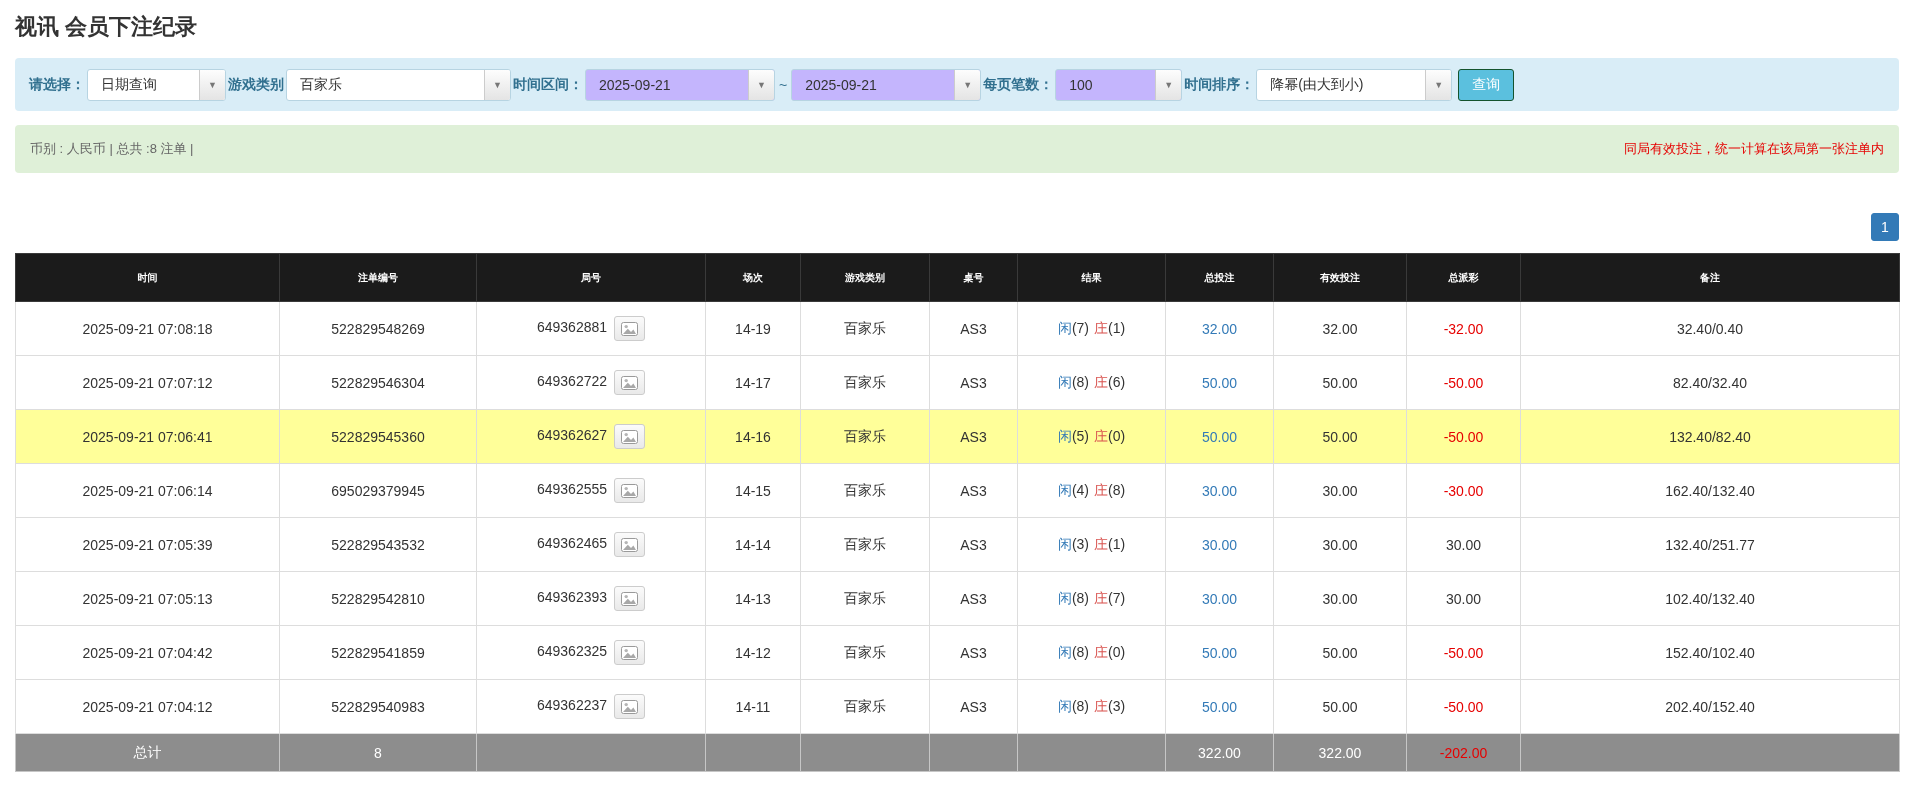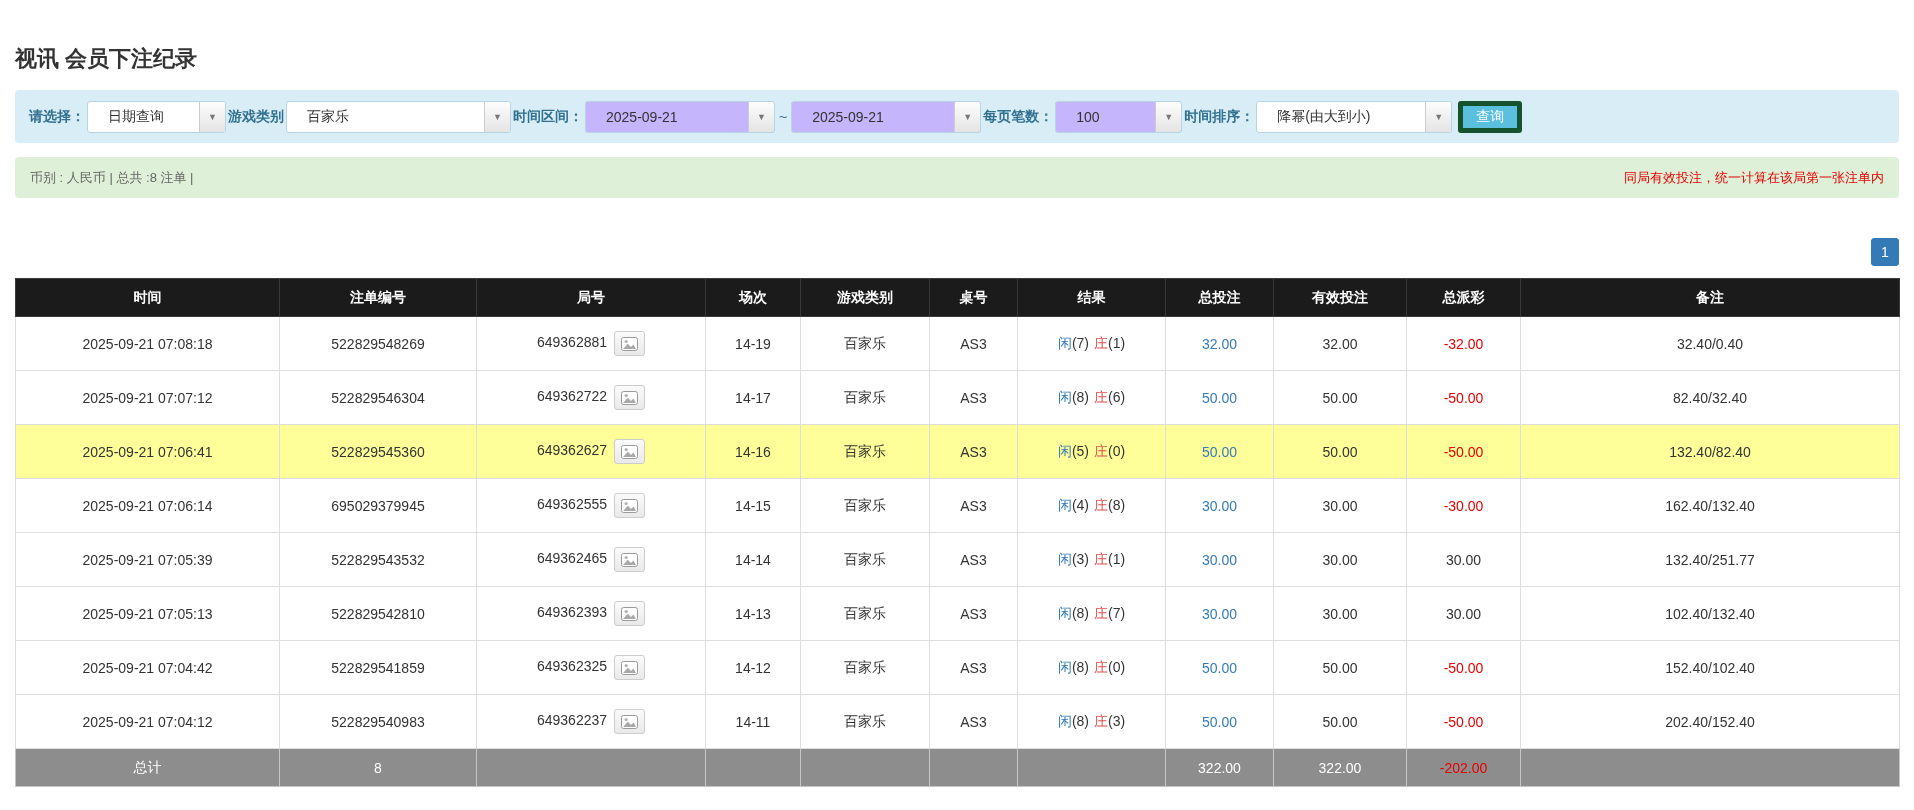--- a/index.html
+++ b/index.html
@@ -2,21 +2,21 @@
 <html><head>
 <meta charset="utf-8">
 <style>
   * { box-sizing: border-box; }
   html, body {
     margin: 0; padding: 0;
     width: 1914px; height: 810px;
     background: #ffffff;
     font-family: "Liberation Sans", "DejaVu Sans", sans-serif;
   }
-  .page { padding: 6px 15px 0 15px; margin-top: 32px; }
+  .page { padding: 6px 15px 0 15px; }
 
   h1.title {
     font-size: 22px; font-weight: bold; color: #333;
     margin: 6px 0 16px 0;
   }
 
   
   .filter-bar {
     background: #d9edf7;
     border-radius: 4px;
@@ -32,46 +32,46 @@
   .combo {
     display: flex; align-items: center;
     background: #fff;
     border: 1px solid #b7d4e2;
     border-radius: 3px;
     height: 32px;
     overflow: hidden;
   }
   .combo.light { background: #c4b5fd; }
   .combo-value {
-    flex: 1; padding: 0 20px; font-size: 14px; color: #333; white-space: nowrap;
+    flex: 1; padding: 0 13px; font-size: 14px; color: #333; white-space: nowrap;
   }
   .combo-btn {
     width: 26px; height: 100%;
     display: flex; align-items: center; justify-content: center;
     background: linear-gradient(#fdfdfd, #e4e4e4);
     border-left: 1px solid #ccc;
     color: #777; font-size: 9px; cursor: pointer; flex: none;
   }
   .w-datetype { width: 139px; }
   .w-game     { width: 225px; }
   .w-date     { width: 190px; }
   .w-pagesize { width: 127px; }
   .w-sort     { width: 196px; }
   .search-btn {
     height: 32px; padding: 0 13px; margin-left: 4px;
-    background: #5bc0de; border: 5px solid #14532d; border-radius: 3px;
+    background: #5bc0de; border: 1px solid #14532d; border-radius: 3px;
     color: #fff; font-size: 14px; cursor: pointer;
     font-family: inherit;
   }
 
   
   .summary-bar {
     margin-top: 14px;
     background: #dff0d8; border-radius: 4px;
-    height: 41px; padding: 0 15px;
+    height: 48px; padding: 0 15px;
     display: flex; align-items: center; justify-content: space-between;
     font-size: 13px;
   }
   .summary-left  { color: #666; }
   .summary-right { color: #e60000; }
 
   
   .pagination {
     display: flex; justify-content: flex-end;
     margin: 40px 0 12px 0;
@@ -84,21 +84,21 @@
     cursor: pointer; text-decoration: none;
   }
 
   
   table.records {
     border-collapse: collapse; table-layout: fixed;
     width: 1884px; font-size: 14px; color: #333;
   }
   table.records thead th {
     background: #1b1b1b; color: #fff; font-weight: bold;
-    height: 38px; border: 1px solid #3a3a3a; font-size: 14px;
+    height: 48px; border: 1px solid #3a3a3a; font-size: 10px;
     text-align: center;
   }
   table.records tbody.data td {
     border: 1px solid #ddd; height: 54px; text-align: center;
     background: #fff; overflow: hidden; white-space: nowrap;
   }
   table.records tr.highlight td { background: #ffff99; }
   .bet-link { color: #337ab7; cursor: pointer; text-decoration: none; }
   .player { color: #337ab7; }
   .banker { color: #d9534f; }

